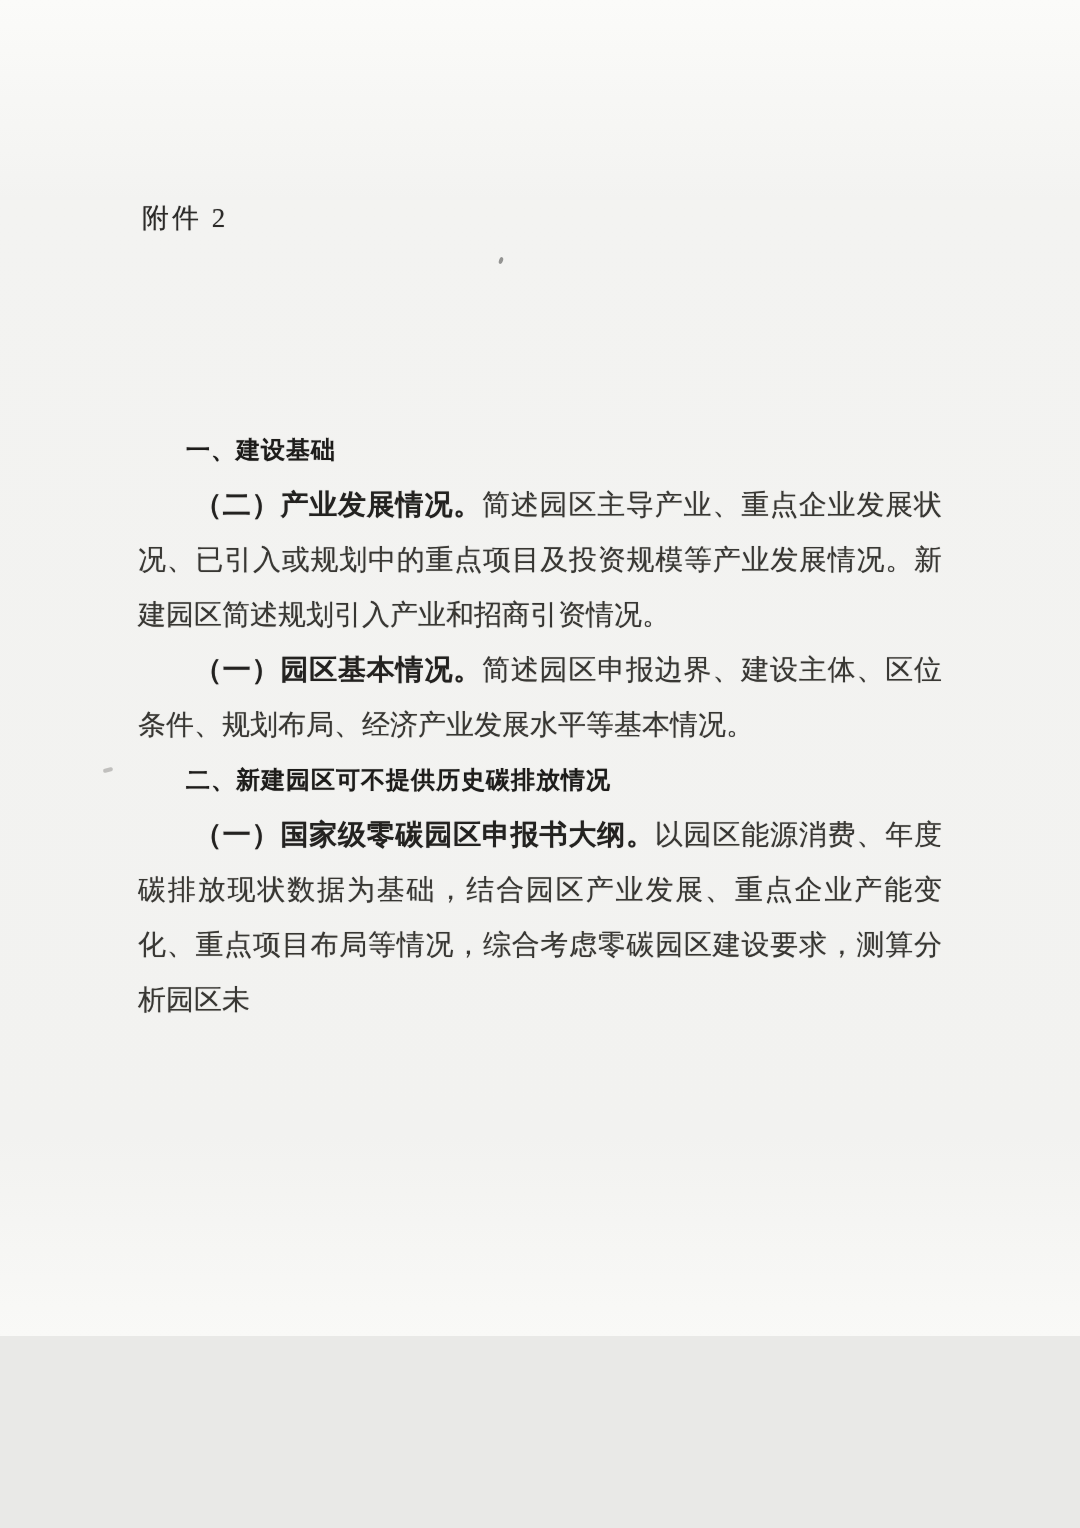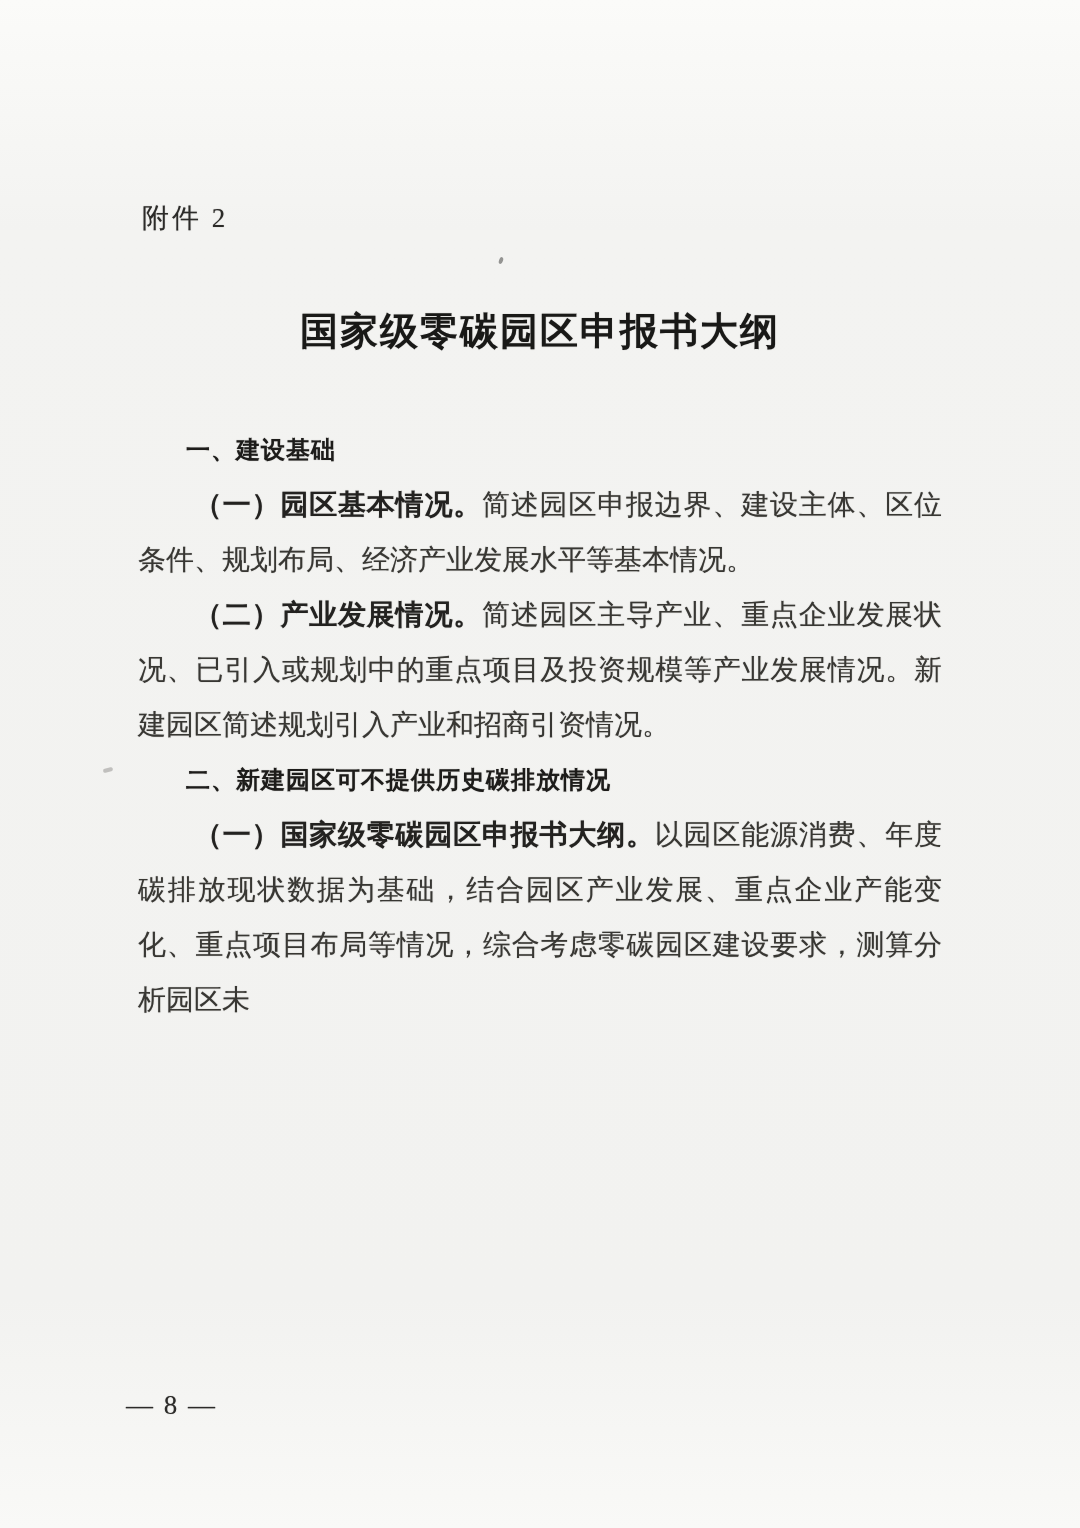--- a/index.html
+++ b/index.html
@@ -3,21 +3,21 @@
 <meta charset="utf-8">
 <style>
   html, body {
     margin: 0;
     padding: 0;
     background: #e9e9e7;
   }
   .page {
     position: relative;
     width: 1080px;
-    height: 1528px;
+    height: 1336px;
     margin: 0 auto;
     overflow: hidden;
     background: linear-gradient(180deg, #fbfbf9 0%, #f3f3f1 15%, #f2f2f0 85%, #f9f9f7 100%);
     color: #33322f;
     font-family: "Liberation Serif", "DejaVu Serif", serif;
     text-shadow: 0 0 1px rgba(46,45,43,0.45);
   }
   .attachment {
     position: absolute;
     left: 142px;
@@ -101,29 +101,28 @@
     transform: rotate(-15deg);
   }
 </style>
 </head>
 <body>
 
 <div class="page">
 
   <div class="attachment">附件 2</div>
 
-  <h1 class="doc-title">国家级零碳园区申报书大纲</h1>
 
   <div class="content">
 
     <h2 class="section-heading">一、建设基础</h2>
 
+    <p class="para"><span class="lead">（二）产业发展情况。</span><span>简述园区主导产业、重点企业发展状况、已引入或规划中的重点项目及投资规模等产业发展情况。新建园区简述规划引入产业和招商引资情况。</span></p>
+
     <p class="para"><span class="lead">（一）园区基本情况。</span><span>简述园区申报边界、建设主体、区位条件、规划布局、经济产业发展水平等基本情况。</span></p>
-
-    <p class="para"><span class="lead">（二）产业发展情况。</span><span>简述园区主导产业、重点企业发展状况、已引入或规划中的重点项目及投资规模等产业发展情况。新建园区简述规划引入产业和招商引资情况。</span></p>
 
 
 
     <h2 class="section-heading">二、新建园区可不提供历史碳排放情况</h2>
 
     <p class="para"><span class="lead">（一）国家级零碳园区申报书大纲。</span><span>以园区能源消费、年度碳排放现状数据为基础，结合园区产业发展、重点企业产能变化、重点项目布局等情况，综合考虑零碳园区建设要求，测算分析园区未</span></p>
 
   </div>
 
   <div class="page-number">— 8 —</div>

